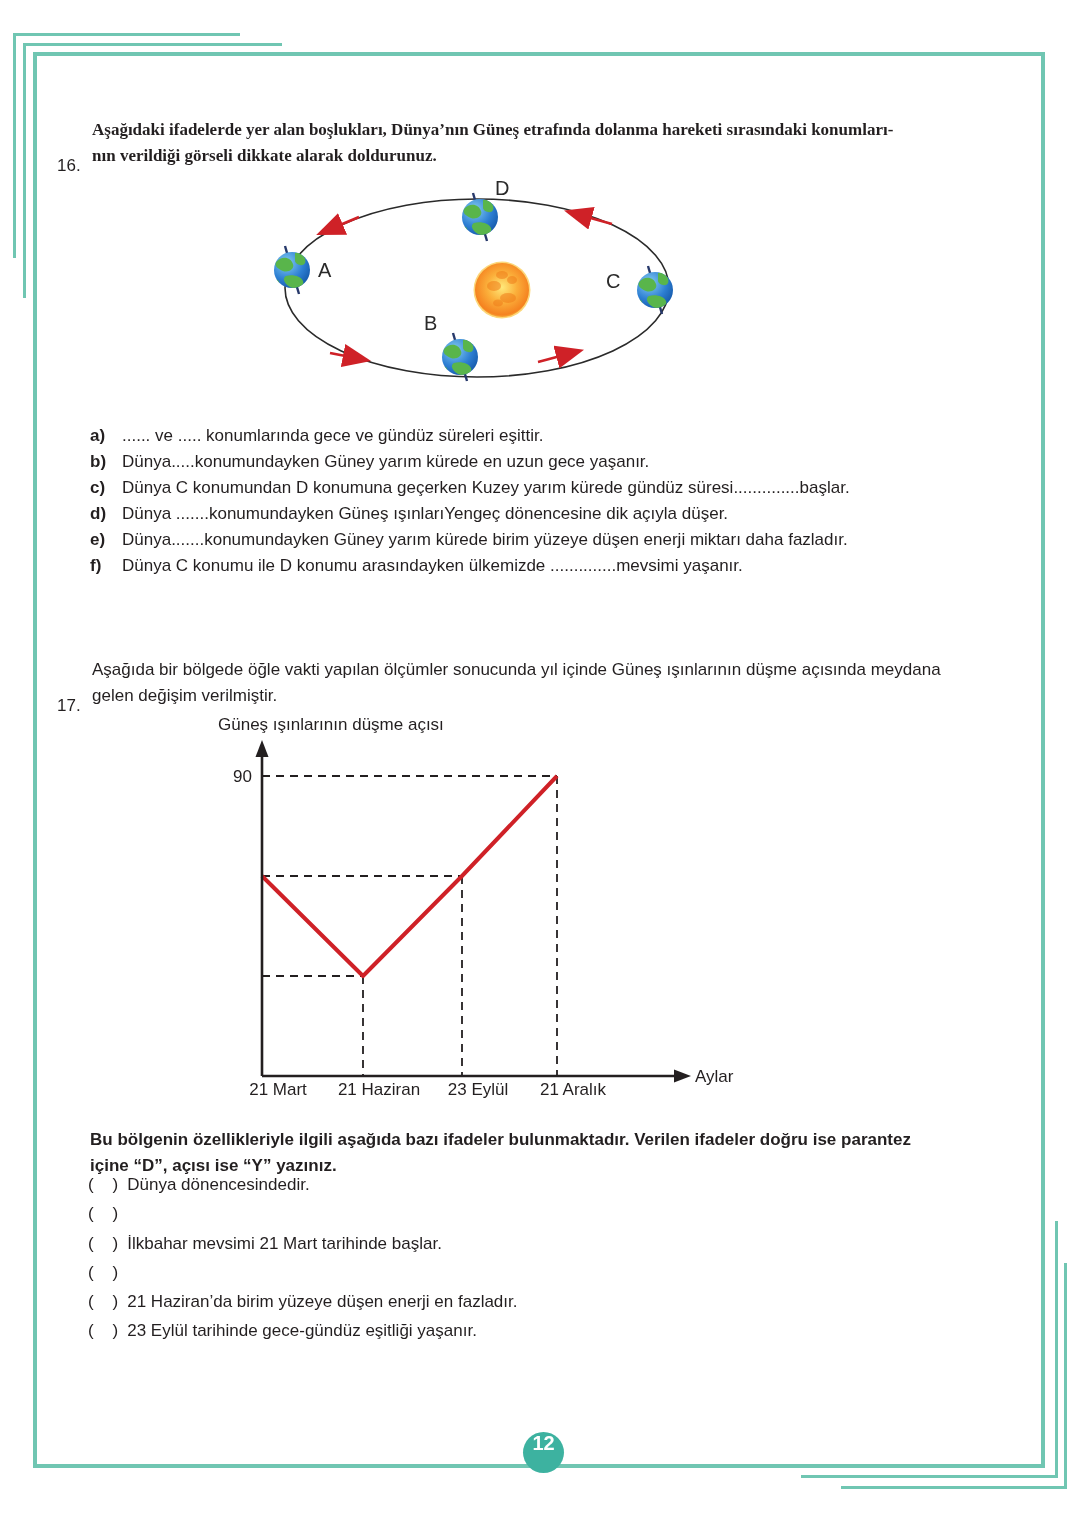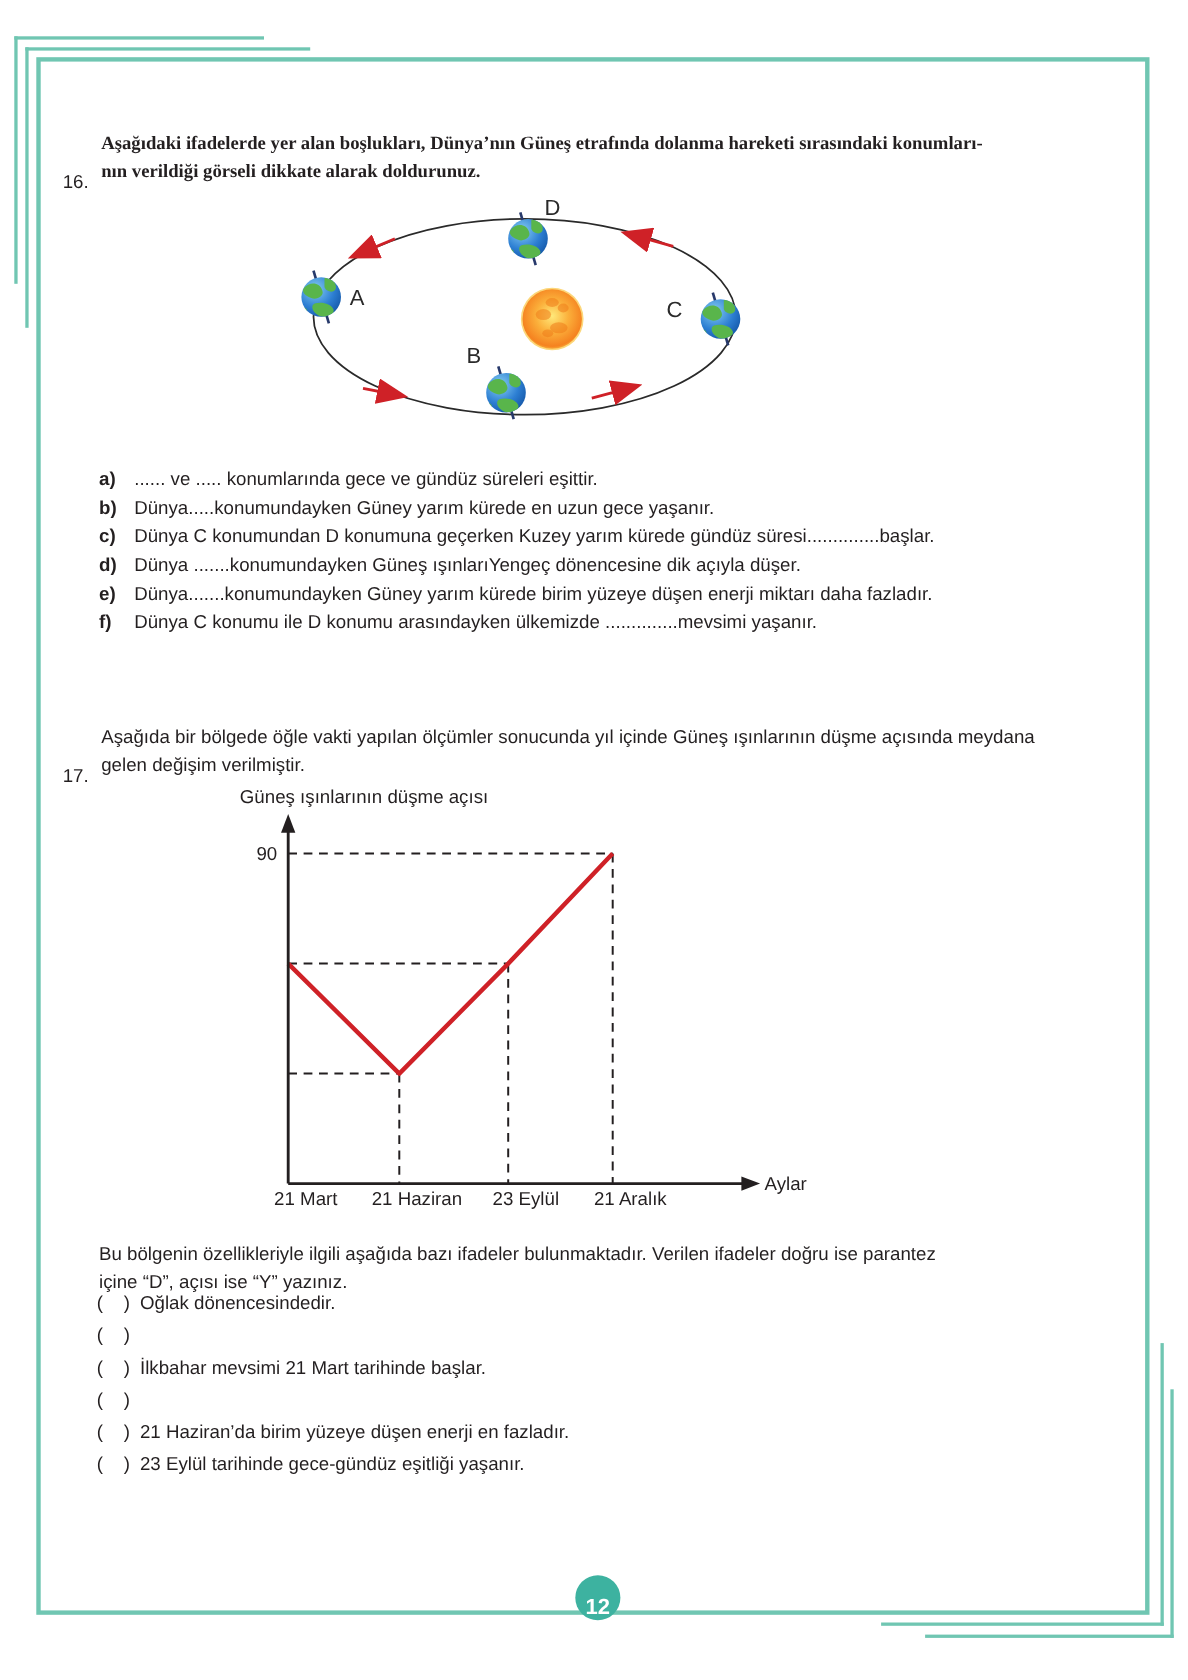--- a/index.html
+++ b/index.html
@@ -18,34 +18,34 @@
   
   .qblock{position:absolute;font-size:17px;line-height:26px;}
   .qnum{position:absolute;left:0;top:0;font-weight:normal;margin-top:36px;}
   .qtext{margin-left:35px;}
   .bold{font-weight:bold;font-family:Liberation Serif, serif;}
   .q16{left:57px;top:117px;width:985px;}
   .q17{left:57px;top:657px;width:985px;}
   .items{position:absolute;left:90px;top:423px;width:950px;font-size:17px;line-height:26px;}
   .item{display:flex;}
   .item-label{font-weight:bold;flex:0 0 32px;}
-  .instruction{left:90px;top:1127px;width:900px;font-weight:normal;}
+  .instruction{left:90px;top:1127px;width:900px;font-weight:bold;}
   .statements{position:absolute;left:88px;top:1170px;width:920px;font-size:17px;line-height:29.3px;}
   .statement{display:flex;}
   .paren{white-space:pre;margin-right:9px;}
   
   .orbit-svg{position:absolute;left:262px;top:172px;}
   .chart-svg{position:absolute;left:190px;top:710px;}
   .diagram-label{font-size:20px;fill:#2a2a2a;font-family:"Liberation Sans",sans-serif;}
   .chart-title{font-size:17px;fill:#231f20;font-family:"Liberation Sans",sans-serif;}
   .tick{font-size:17px;fill:#231f20;font-family:"Liberation Sans",sans-serif;}
   
   .page-badge{position:absolute;left:523px;top:1432px;width:41px;height:41px;border-radius:50%;
     background:#3db2a0;color:#ffffff;font-size:20px;font-weight:bold;
-    display:flex;align-items:flex-end;justify-content:center;}
+    display:flex;align-items:flex-start;justify-content:center;}
 </style>
 </head>
 <body>
 
 <div class="page">
 
   <div class="accent tl1"></div>
   <div class="accent tl2"></div>
   <div class="frame-main"></div>
   <div class="accent br1"></div>
@@ -190,21 +190,21 @@
   </svg>
 
   <div class="qblock instruction">
     <span>Bu bölgenin özellikleriyle ilgili aşağıda bazı ifadeler bulunmaktadır. Verilen ifadeler doğru ise parantez</span><br>
     <span>içine “D”, açısı ise “Y” yazınız.</span>
   </div>
 
   <div class="statements">
     <div class="statement">
       <span class="paren">(    )</span>
-      <span>Oğlak dönencesindedir.</span>
+      <span>Dünya dönencesindedir.</span>
     </div>
     <div class="statement">
       <span class="paren">(    )</span>
     </div>
     <div class="statement">
       <span class="paren">(    )</span>
       <span>İlkbahar mevsimi 21 Mart tarihinde başlar.</span>
     </div>
     <div class="statement">
       <span class="paren">(    )</span>

